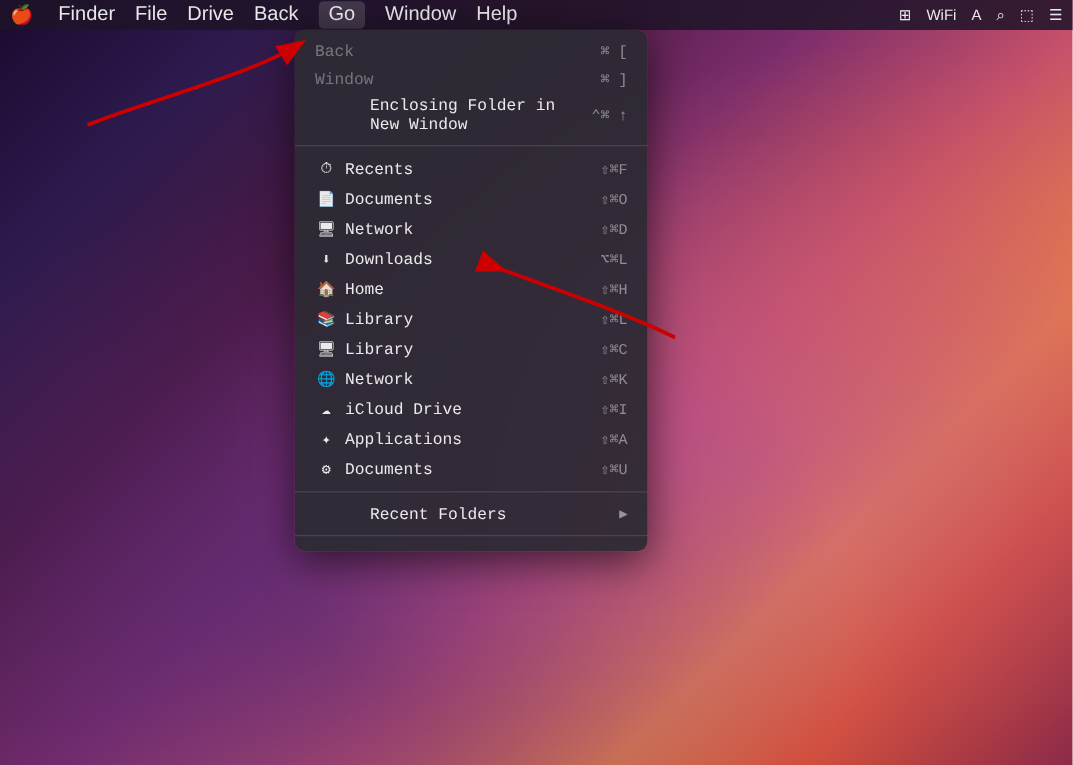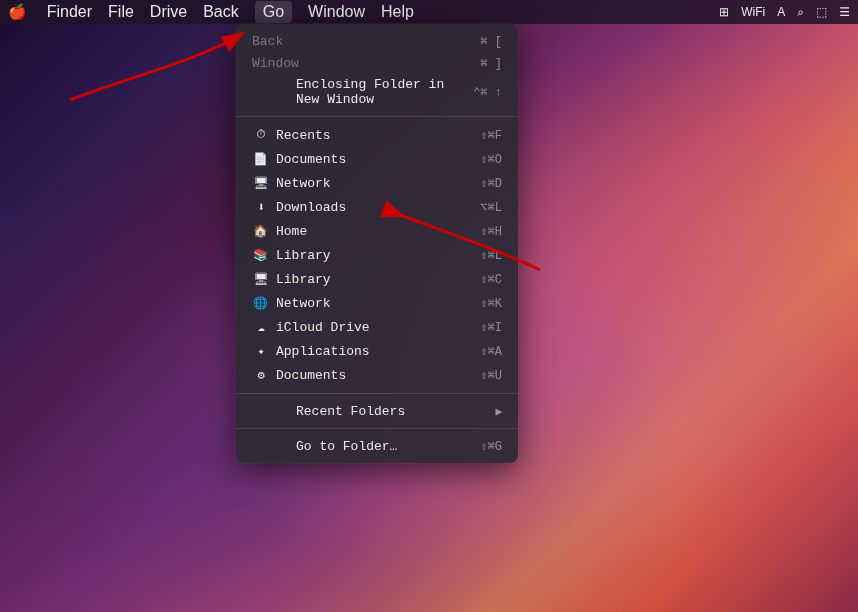--- a/index.html
+++ b/index.html
@@ -284,24 +284,20 @@
     <div class="menu-section">
       <div class="menu-item menu-item-no-icon">
         <span class="menu-item-label">Recent Folders</span>
         <span class="menu-item-arrow">▶</span>
       </div>
     </div>
 
     <div class="menu-divider"></div>
 
     <div class="menu-section">
-      <div class="menu-item menu-item-no-icon">
-        <span class="menu-item-label">Go to Folder…</span>
-        <span class="menu-item-shortcut">⇧⌘G</span>
-      </div>
     </div>
 
   </div>
 
   <svg class="arrow-annotation arrow1" viewBox="0 0 220 90" xmlns="http://www.w3.org/2000/svg">
     <defs>
       <marker id="arrowhead1" markerWidth="8" markerHeight="6" refX="6" refY="3" orient="auto">
         <polygon points="0 0, 8 3, 0 6" fill="#CC0000"></polygon>
       </marker>
     </defs>

